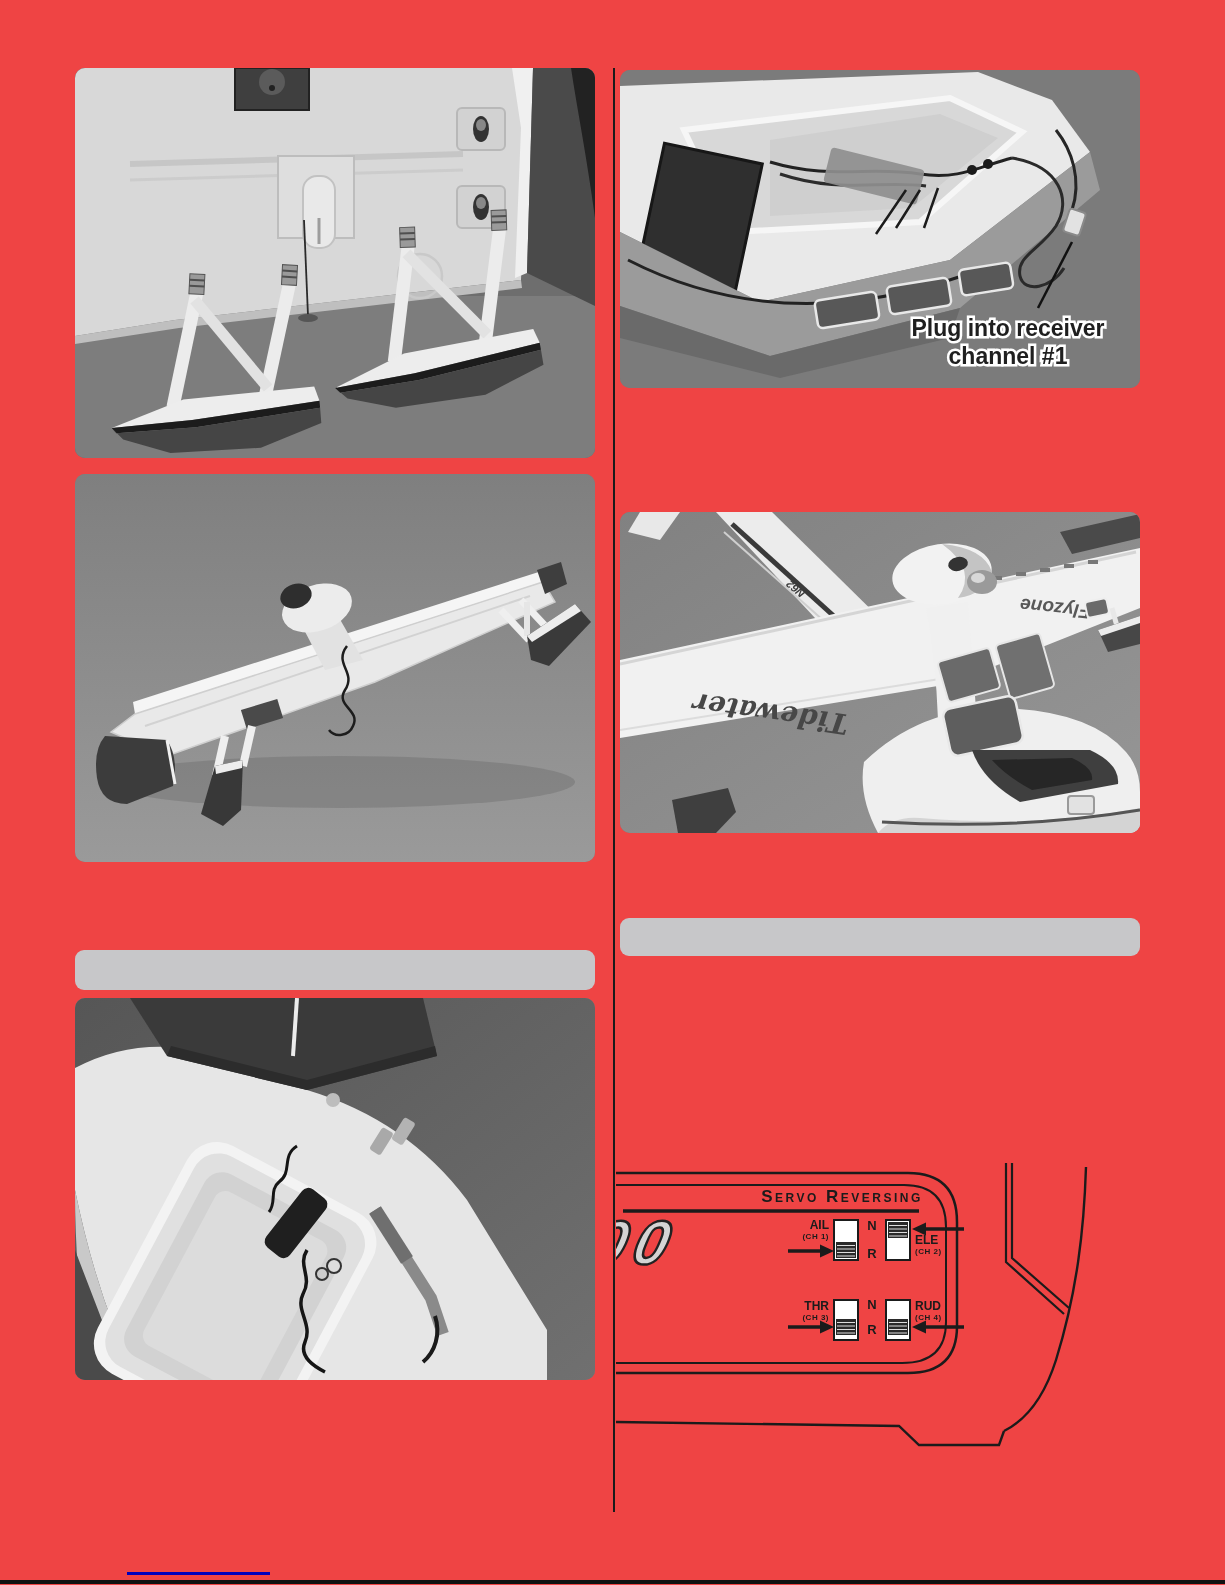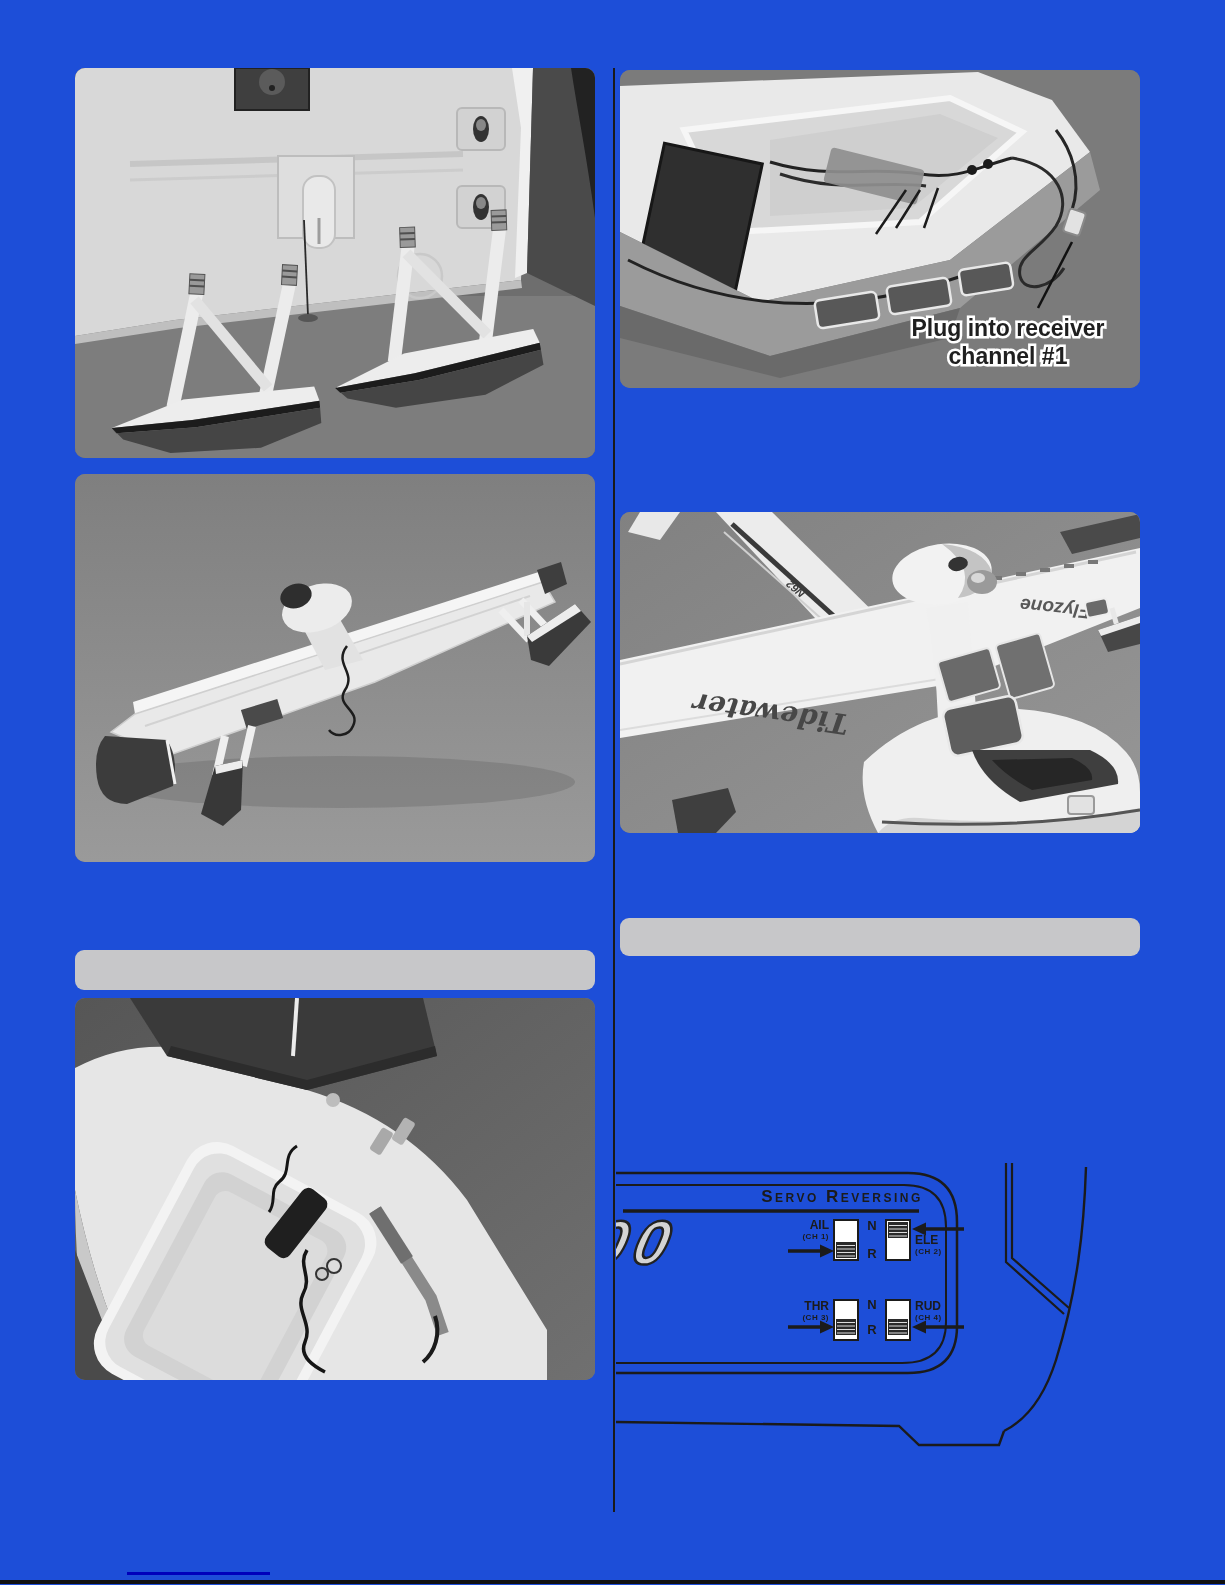--- a/index.html
+++ b/index.html
@@ -1,16 +1,16 @@
 <!DOCTYPE html>
 <html><head>
 <meta charset="utf-8">
 <style>
   html,body{margin:0;padding:0;background:#ffffff;}
-  #page{position:relative;width:1225px;height:1585px;background:#1d4ed8;overflow:hidden;
+  #page{position:relative;width:1225px;height:1585px;background:#ef4444;overflow:hidden;
         font-family:"Liberation Sans",sans-serif;}
   .photo{position:absolute;border-radius:10px;overflow:hidden;background:#7a7a7a;}
   .photo svg{display:block;}
   .secbar{position:absolute;border-radius:9px;}
   .vrule{position:absolute;}
   .hrule{position:absolute;}
   
   .sr-title{font:600 17px "Liberation Sans",sans-serif;font-variant:small-caps;
             letter-spacing:2.5px;fill:#1b1b1b;}
   .sw-label{font:700 12px "Liberation Sans",sans-serif;fill:#1b1b1b;}

